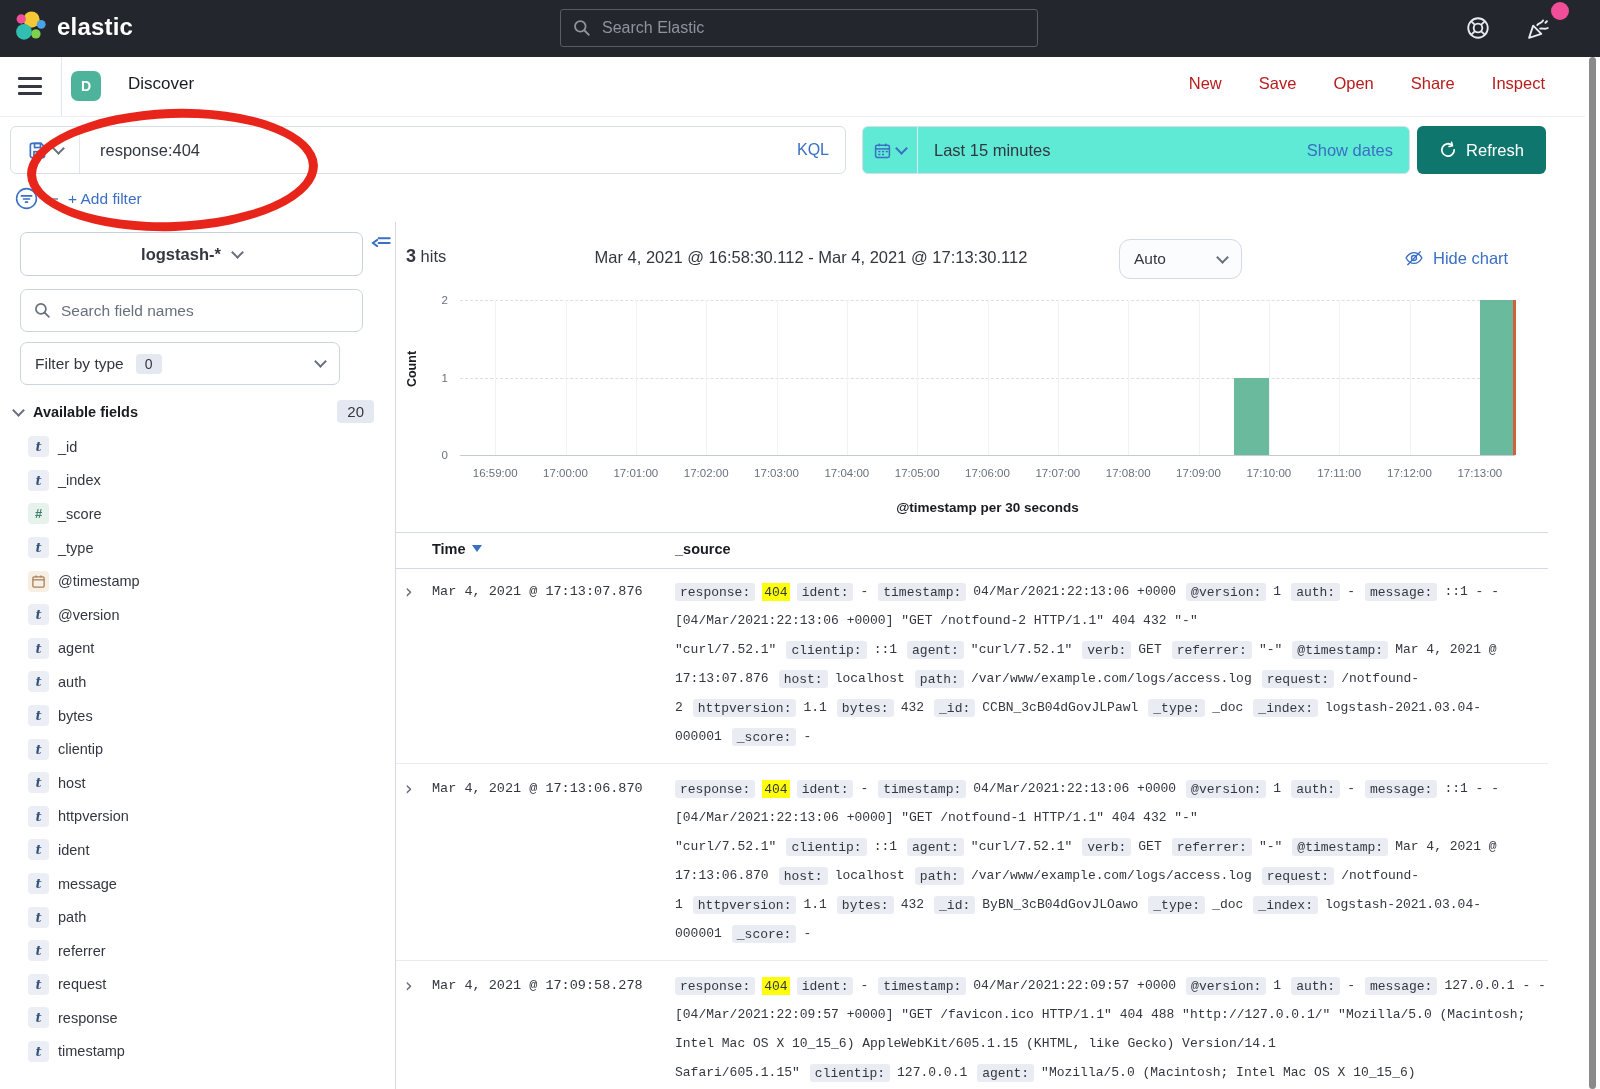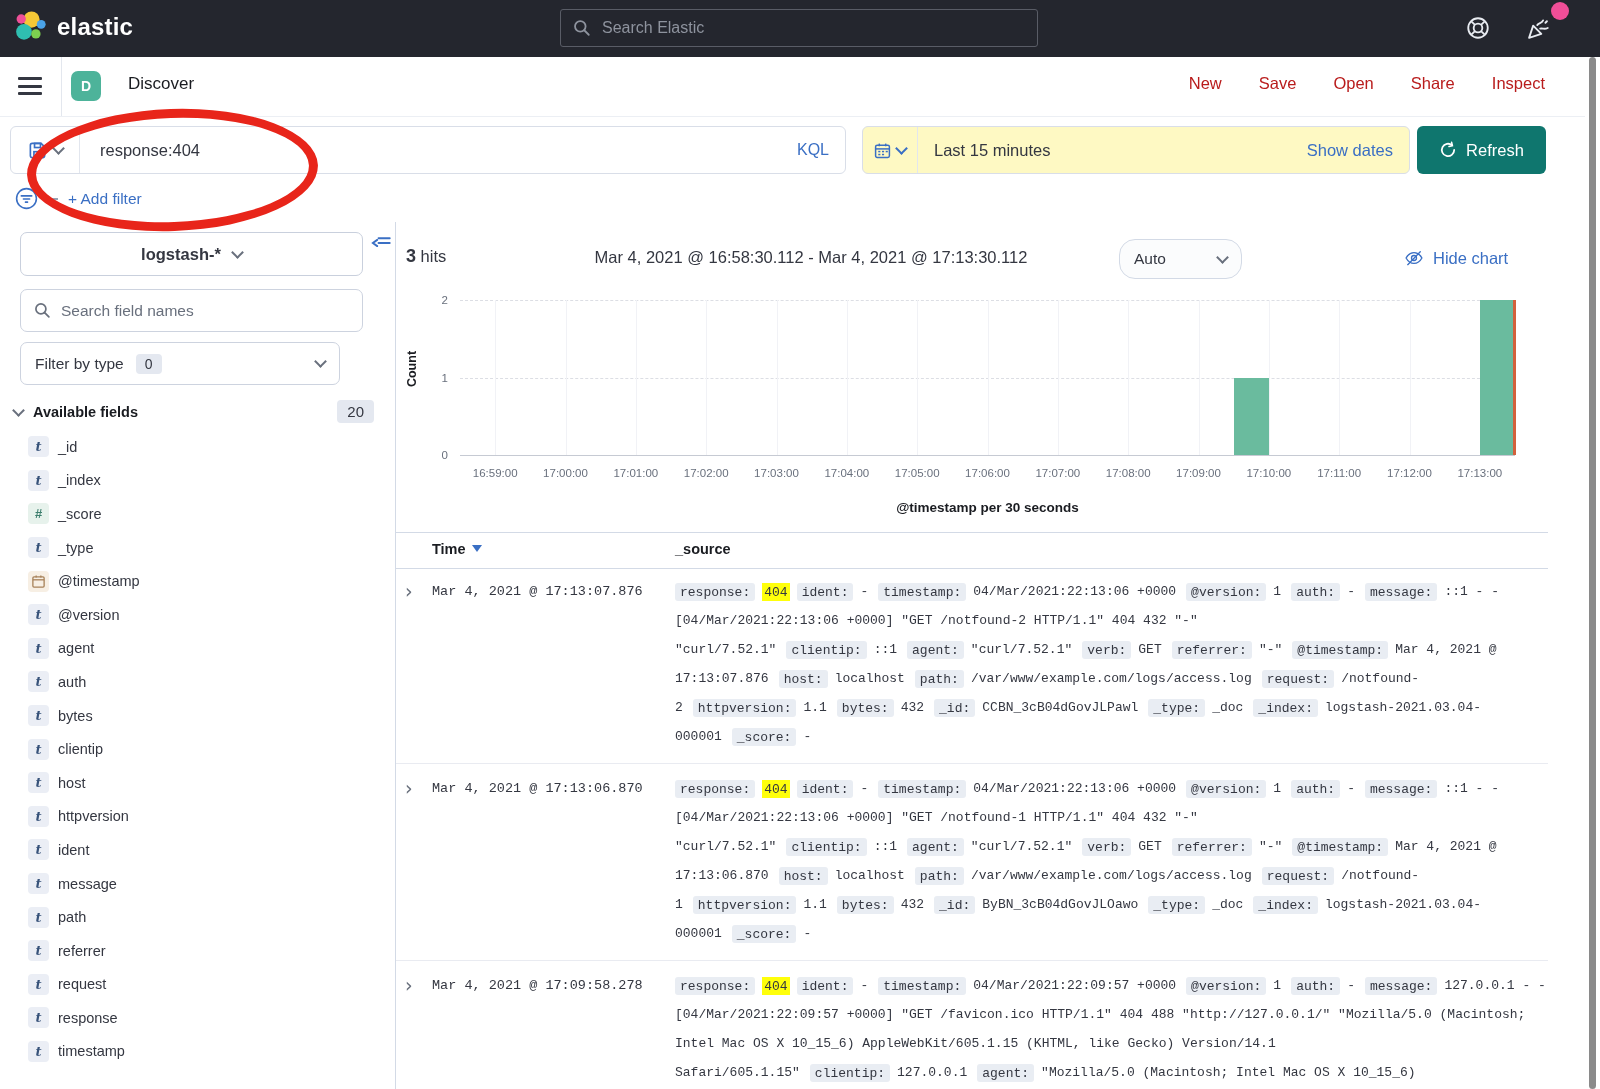--- a/index.html
+++ b/index.html
@@ -23,21 +23,21 @@
       color:#fff;font-size:14px;font-weight:700;display:flex;align-items:center;justify-content:center;}
   .app-title{position:absolute;left:128px;top:17px;font-size:17px;color:#1a1c21;font-weight:500;}
   .app-actions{position:absolute;right:55px;top:17px;display:flex;gap:37px;}
   .applink{color:#b91c1c;font-size:16.5px;cursor:pointer;}
   
   .qgroup{position:absolute;left:10px;top:126px;width:836px;height:48px;background:#fff;border:1px solid #d9dee8;
       border-radius:6px;box-sizing:border-box;display:flex;align-items:center;}
   .qleft{width:68px;height:100%;border-right:1px solid #e2e6ee;display:flex;align-items:center;justify-content:center;gap:7px;}
   .qtext{padding-left:20px;font-size:16.5px;color:#343741;flex:1;}
   .qlang{padding-right:16px;color:#3a6fc4;font-size:16px;}
-  .dategroup{position:absolute;left:862px;top:126px;width:548px;height:48px;background:#fef9c3;border:1px solid #d9dee8;
+  .dategroup{position:absolute;left:862px;top:126px;width:548px;height:48px;background:#5eead4;border:1px solid #d9dee8;
       border-radius:6px;box-sizing:border-box;display:flex;align-items:center;}
   .dleft{width:54px;height:100%;border-right:1px solid #e2e6ee;display:flex;align-items:center;justify-content:center;gap:6px;}
   .dtext{padding-left:16px;font-size:16.5px;flex:1;}
   .ddates{padding-right:16px;color:#3a6fc4;font-size:16.5px;cursor:pointer;}
   .refresh-btn{position:absolute;left:1417px;top:126px;width:129px;height:48px;background:#0f766e;border-radius:6px;
       color:#fff;font-size:16.5px;display:flex;align-items:center;justify-content:center;gap:9px;cursor:pointer;}
   .filterbar{position:absolute;left:14px;top:186px;display:flex;align-items:center;gap:10px;}
   .filter-dash{width:9px;height:2px;background:#98a2b3;}
   .addfilter{color:#3a6fc4;font-size:15.5px;cursor:pointer;}
   
@@ -65,21 +65,21 @@
   .fieldname{font-size:14.5px;color:#343741;}
   .tok{width:21px;height:21px;border-radius:4px;display:flex;align-items:center;justify-content:center;flex:none;}
   .tok.t{background:#ebeef5;color:#38537a;font-family:"DejaVu Serif",serif;font-style:italic;font-weight:700;font-size:13px;}
   .tok.num{background:#e7f2ec;color:#3e7f6e;font-weight:700;font-size:13px;}
   .tok.date{background:#f7efe4;}
   
   .main{position:absolute;left:396px;top:222px;width:1188px;bottom:0;background:#fff;}
   .hits{position:absolute;left:10px;top:24px;font-size:16.5px;}
   .hits b{font-size:18px;}
   .trange{position:absolute;left:120px;top:26px;width:590px;text-align:center;font-size:16.5px;}
-  .interval{position:absolute;left:723px;top:17px;width:123px;height:40px;border:1px solid #d3dae6;border-radius:16px;
+  .interval{position:absolute;left:723px;top:17px;width:123px;height:40px;border:1px solid #d3dae6;border-radius:11px;
       background:#fbfcfd;display:flex;align-items:center;padding:0 14px;font-size:15.5px;box-sizing:border-box;cursor:pointer;}
   .interval .chev{margin-left:auto;}
   .hidechart{position:absolute;left:1008px;top:26px;display:flex;align-items:center;gap:9px;color:#3a6fc4;font-size:16.5px;cursor:pointer;}
   
   .ylabel{position:absolute;left:-2px;top:140px;transform:rotate(-90deg);font-size:12.5px;font-weight:700;color:#1a1c21;}
   .plot{position:absolute;left:64px;top:78px;width:1055px;height:155px;border-bottom:1.5px solid #c6cad3;}
   .ytick{position:absolute;right:100%;margin-right:12px;font-size:11.5px;color:#69707d;transform:translateY(-50%);}
   .vgrid{position:absolute;top:0;bottom:0;width:1px;background:#f1f2f6;}
   .hgrid{position:absolute;left:0;right:0;border-top:1px dashed #dcdee4;}
   .bar{position:absolute;bottom:0;background:#6abb9e;}

